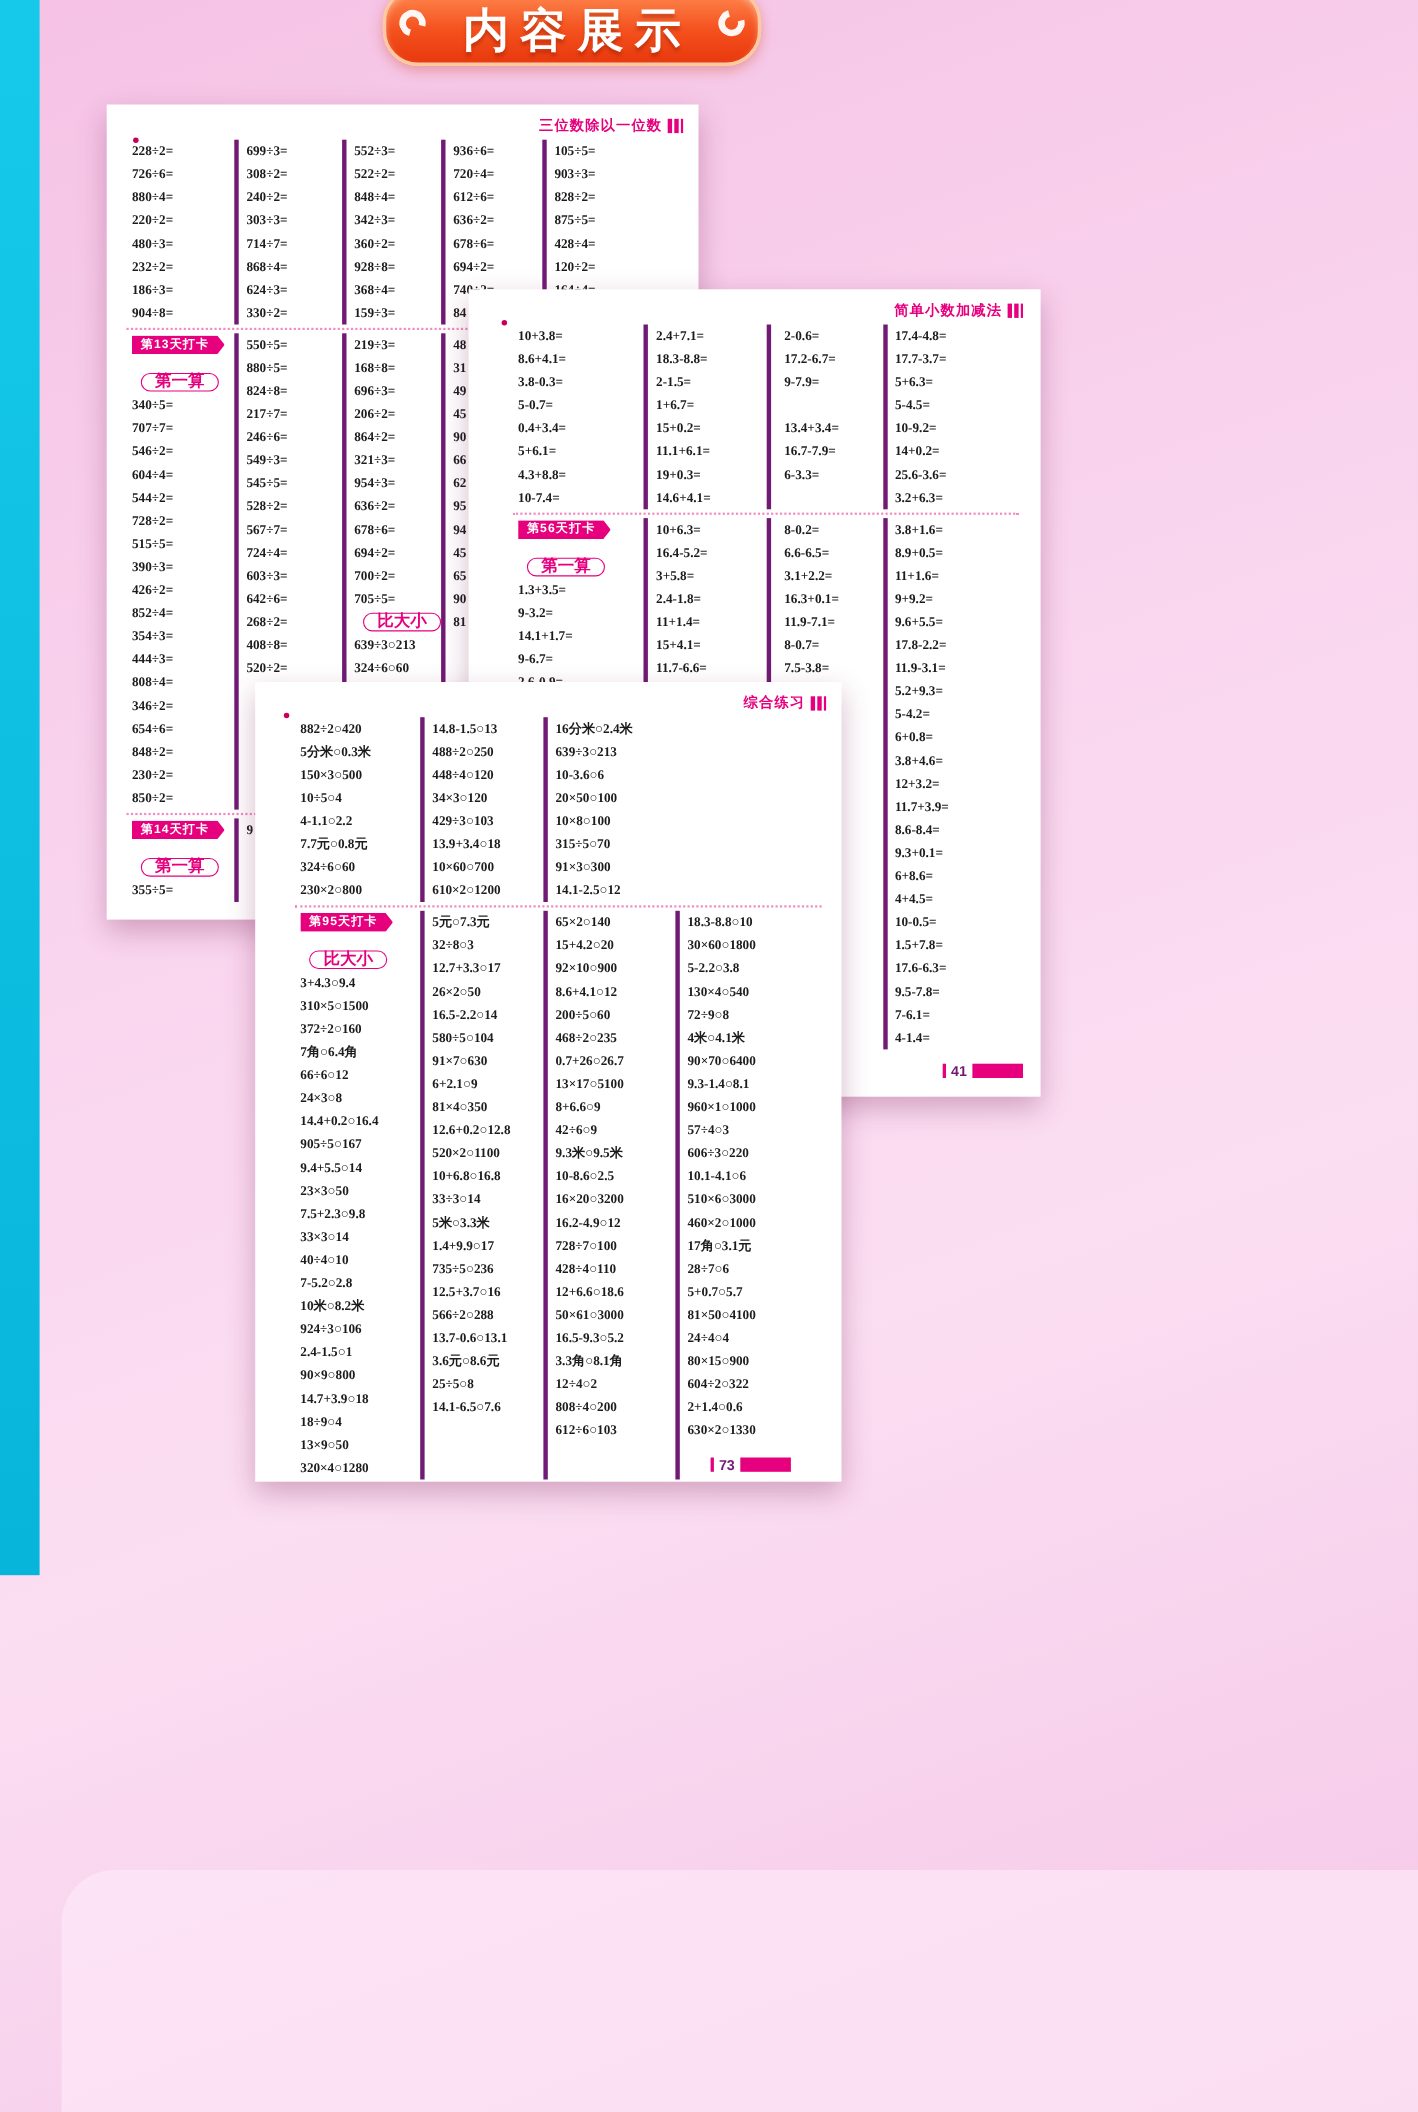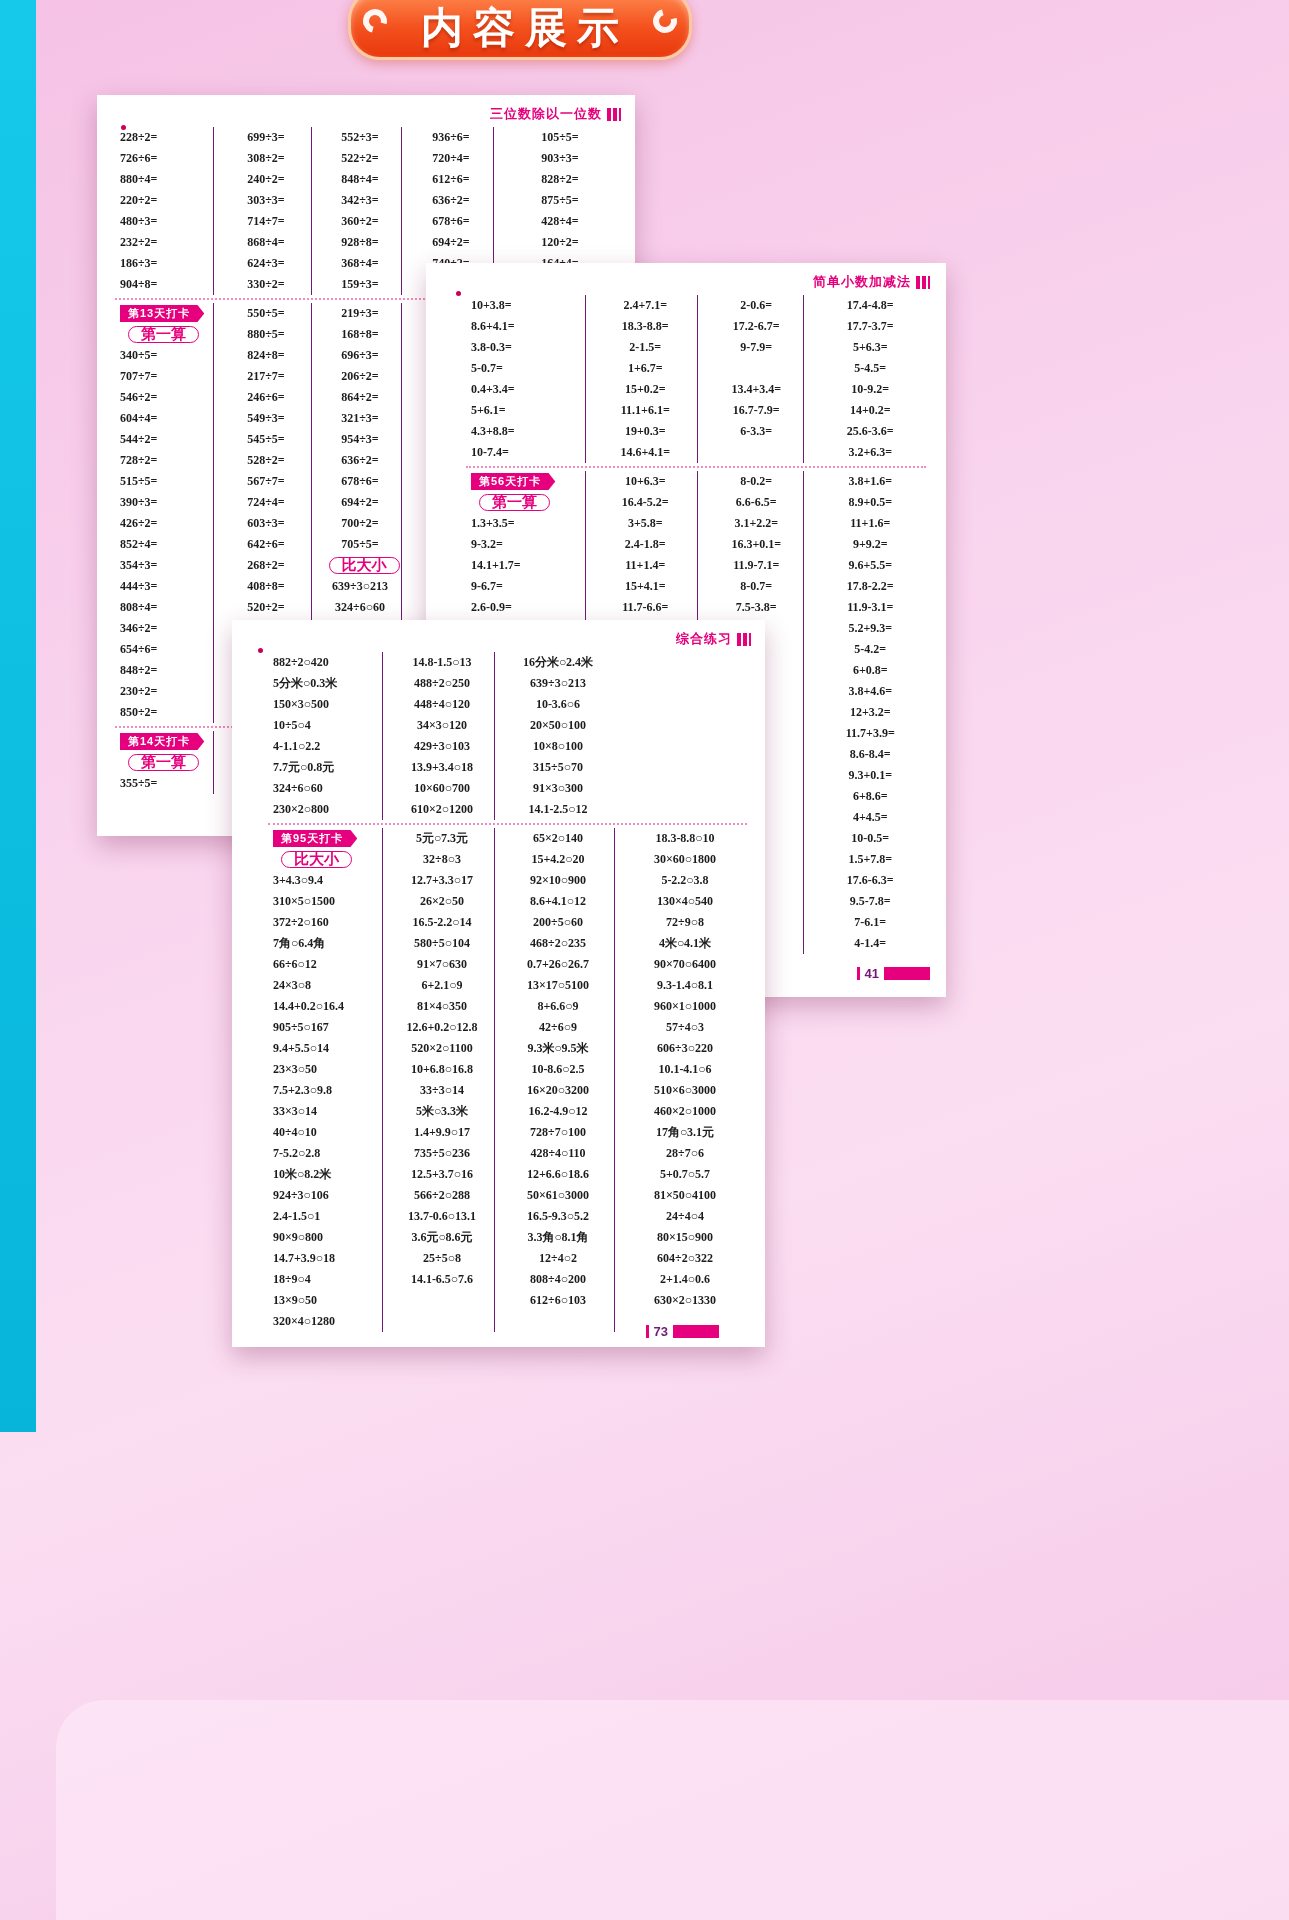--- a/index.html
+++ b/index.html
@@ -40,34 +40,34 @@
   .header-bars i { display:block; width:4px; height:13px; background:#e6007e; }
   .header-bars i:last-child { width:2px; }
 
   .corner-dot { position:absolute; width:5px; height:5px; border-radius:50%; background:#c9005b; }
   .page1 .corner-dot { left:24px; top:30px; }
   .page2 .corner-dot { left:30px; top:28px; }
   .page3 .corner-dot { left:26px; top:28px; }
 
   .grid { display:flex; align-items:stretch; }
   .col  { display:flex; flex-direction:column; padding-left:7px; }
-  .col + .col { border-left:1px solid #701a75;align-items:center; }
+  .col + .col { border-left:4px solid #701a75; }
   .cell { height:21px; line-height:21px; font-size:12px; font-weight:700; color:#1c1c1c;
     font-family:"Liberation Serif","DejaVu Serif",serif; white-space:nowrap; }
   .cell.gap { visibility:hidden; }
 
   .page1 .grid .col:nth-child(1){width:100px;} .page1 .grid .col:nth-child(2){width:98px;}
   .page1 .grid .col:nth-child(3){width:90px;}  .page1 .grid .col:nth-child(4){width:92px;}
   .page1 .grid .col:nth-child(5){width:126px;}
   .page2 .grid .col:nth-child(1){width:122px;} .page2 .grid .col:nth-child(2){width:112px;}
   .page2 .grid .col:nth-child(3){width:106px;padding-left:12px;} .page2 .grid .col:nth-child(4){width:128px;}
   .page3 .grid .col:nth-child(1){width:116px;} .page3 .grid .col:nth-child(2){width:112px;}
   .page3 .grid .col:nth-child(3){width:120px;} .page3 .grid .col:nth-child(4){width:134px;}
 
-  .day-badge { width:fit-content; height:17px; line-height:17px; margin:2px 4px 2px 0;
+  .day-badge { width:fit-content; height:17px; line-height:17px; margin:2px 4px 15px 0;
     background:#e6007e; color:#fff; font-size:11px; font-weight:700; letter-spacing:1px;
     padding:0 14px 0 8px; clip-path:polygon(0 0,92% 0,100% 50%,92% 100%,0 100%); }
   .oval-badge { width:fit-content; height:17px; line-height:14px; margin:2px 0 2px 8px;
     border:1.5px solid #e6007e; border-radius:9px; color:#e6007e; font-size:15px;
     font-weight:700; padding:0 12px; background:#fff; }
 
   .dotted { border-top:2px dotted #ef8cc0; margin:3px 4px 3px 2px; }
 
   .page-footer { position:absolute; display:flex; align-items:center; gap:5px; }
   .page-footer .pn-bar { width:3px; height:13px; background:#e6007e; }

